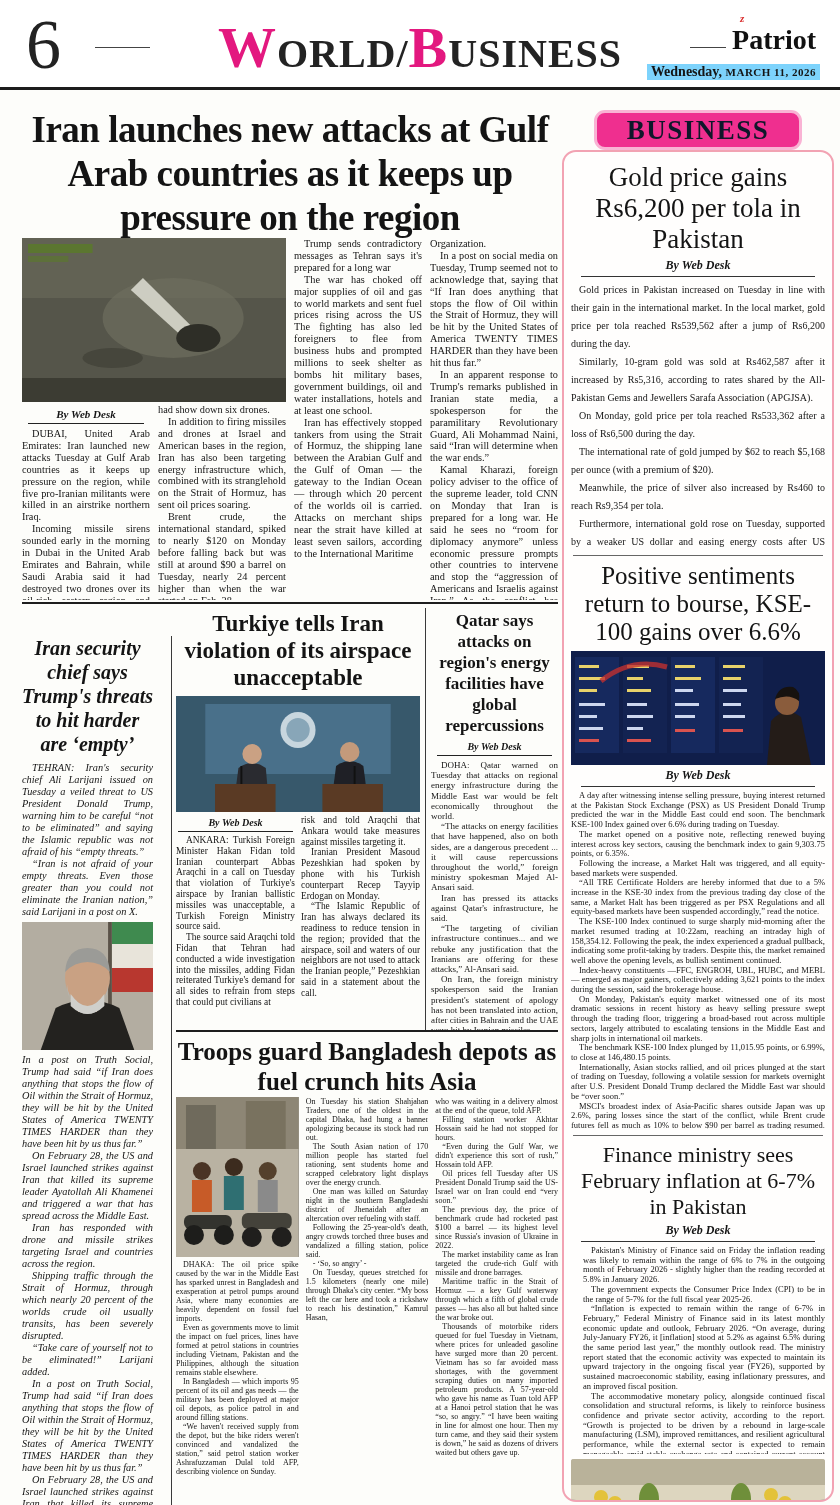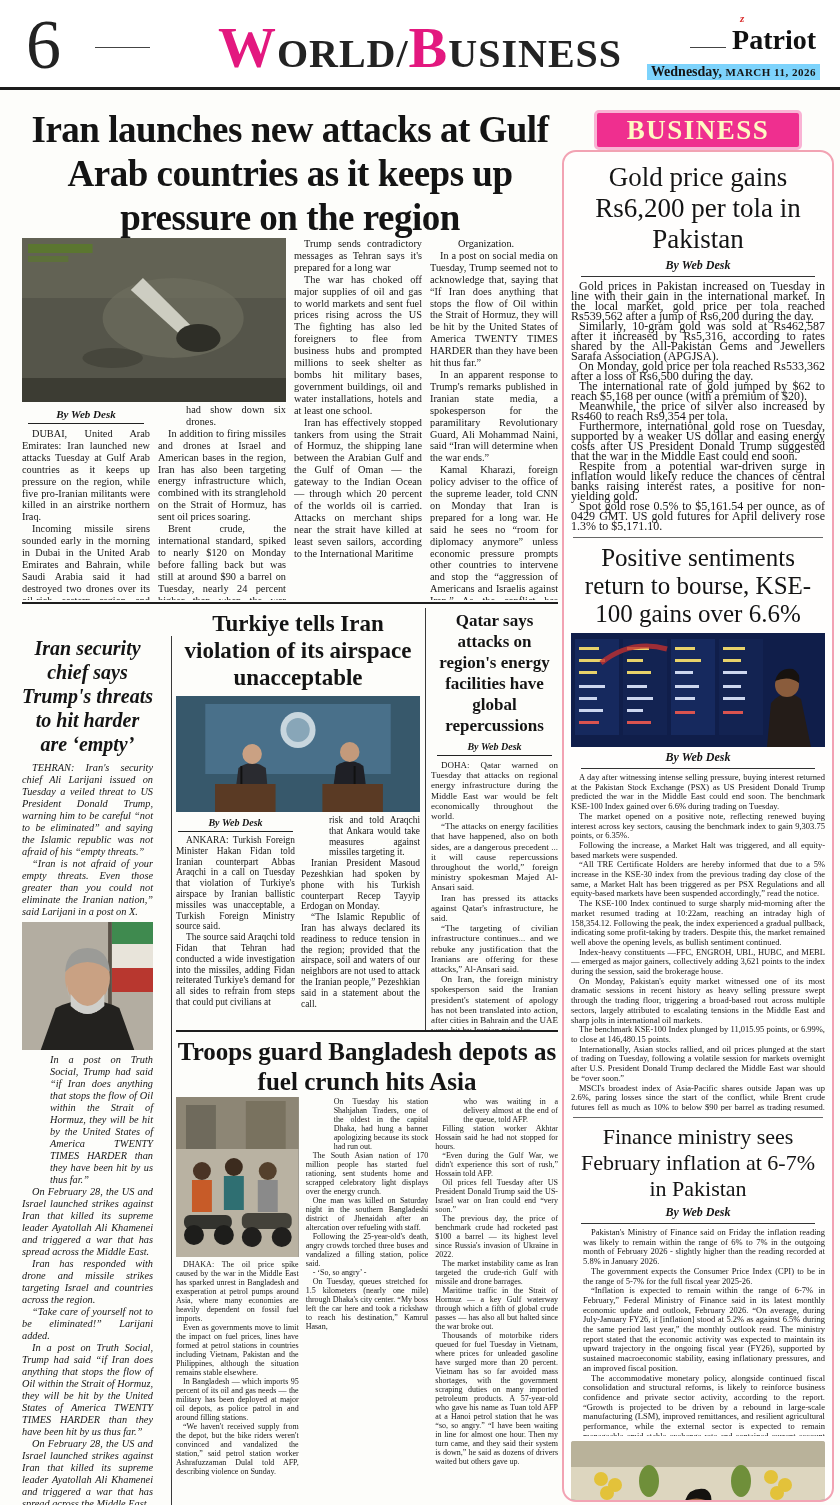--- a/index.html
+++ b/index.html
@@ -17,21 +17,21 @@
   .section-title .cap { font-size:58px; font-weight:700; letter-spacing:1px; }
   .section-title .rest { font-size:40px; font-weight:700; letter-spacing:1px; color:#232323; }
   .masthead { position:absolute; right:18px; top:24px; font-size:28px; font-weight:700; color:#111; background:#fff; padding:0 6px; }
   .masthead-mark { position:absolute; top:-12px; left:14px; font-size:11px; color:#d92b2b; font-style:italic; }
   .dateline { position:absolute; right:20px; top:64px; font-size:14px; font-weight:700; background:#7dd3fc; padding:0 4px; }
   .dateline .small { font-size:11px; letter-spacing:0.5px; }
   
   .headline { font-weight:700; text-align:center; color:#141414; }
   .byline { text-align:center; font-weight:700; font-style:italic; font-size:11px; border-bottom:1.4px solid #222; padding:2px 0 3px; margin:2px 6px 4px 6px; }
   .para { text-align:justify; text-indent:10px; }
-  .cont .para:first-child { text-indent:0;margin-left:28px; }
+  .cont .para:first-child { text-indent:0; }
   .photo { position:relative; overflow:hidden; background:#777; }
   .photo svg { display:block; width:100%; height:100%; }
   
   .main-headline { position:absolute; left:22px; top:96px; width:536px; font-size:37px; line-height:44px; letter-spacing:-0.5px;margin-top:12px; }
   .main-body { position:absolute; left:22px; top:238px; width:536px; height:362px; display:flex; gap:8px; overflow:hidden; }
   .mb-left { width:264px; display:flex; flex-direction:column; }
   .main-photo { height:164px; }
   .mb-cols { flex:1; display:flex; gap:8px; overflow:hidden; margin-top:2px; }
   .mcol { width:128px; overflow:hidden; }
   .mcol .para { font-size:10.3px; line-height:11.9px; }
@@ -57,26 +57,26 @@
   .qatar .byline { font-size:10px; }
   .qatar .para { font-size:9px; line-height:10.2px; }
   
   .bangla { height:470px; padding-top:5px; overflow:hidden; }
   .bangla .headline { font-size:25px; line-height:30px; margin-bottom:0; }
   .b-body { display:flex; gap:7px; overflow:hidden; height:400px; }
   .b-col { width:123px; overflow:hidden; }
   .b-col .para { font-size:8px; line-height:9px; text-indent:7px; }
   .bangla-photo { height:160px; margin-bottom:3px; }
   
-  .biz-label { position:absolute; left:594px; top:110px; width:208px; height:40px; background:#ef2f8f; border:3px solid #f9b3d4; border-radius:5px; color:#fef9c3; text-align:center; font-weight:700; font-size:27px; line-height:34px; letter-spacing:1.5px; z-index:3; }
+  .biz-label { position:absolute; left:594px; top:110px; width:208px; height:40px; background:#ef2f8f; border:3px solid #f9b3d4; border-radius:11px; color:#0f172a; text-align:center; font-weight:700; font-size:27px; line-height:34px; letter-spacing:1.5px; z-index:3; }
   .biz-panel { position:absolute; left:562px; top:150px; width:272px; height:1352px; border:2px solid #f2a3b3; border-radius:14px; background:#fffefd; padding:10px 7px 6px; overflow:hidden; z-index:2; }
   .biz-panel .headline { font-weight:400; }
   .gold-headline { font-size:27px; line-height:31px; }
   .biz-byline { text-align:center; font-weight:700; font-style:italic; font-size:12px; border-bottom:1.6px solid #333; margin:3px 10px 4px; padding-bottom:3px; }
-  .biz-body .para { font-size:12px; line-height:10px; text-indent:8px; }
+  .biz-body .para { font-size:10px; line-height:18px; text-indent:8px; }
   .gold-body { max-height:268px; overflow:hidden; }
   .divider { border-top:1.2px solid #666; margin:6px 2px; }
   .kse-headline { font-size:25px; line-height:28px; }
   .kse-photo { height:114px; margin:5px 0 3px; }
   .kse-body { max-height:338px; overflow:hidden; }
   .kse-body .para { font-size:8.5px; line-height:9.7px; }
   .inf-headline { font-size:22px; line-height:26px; }
   .inf-body { max-height:208px; overflow:hidden; }
   .inf-body .para { font-size:8.5px; line-height:9.7px;margin-left:12px; }
   .market-photo { height:140px; margin-top:5px; border-radius:3px; }
@@ -166,20 +166,21 @@
       <ellipse cx="70" cy="56" rx="24" ry="27" fill="#c9a183"></ellipse>
       <path d="M46 50 Q48 26 70 26 Q92 26 94 50 Q84 40 70 40 Q56 40 46 50 Z" fill="#9b9b97"></path>
       <path d="M48 62 Q52 92 70 92 Q88 92 92 62 Q92 84 70 88 Q48 84 48 62 Z" fill="#b8b8b4"></path>
       <path d="M52 72 Q70 96 88 72 L88 84 Q70 100 52 84 Z" fill="#cfcfcb"></path>
     </svg>
   </div>
   <div class="cont">
       <p class="para">In a post on Truth Social, Trump had said “if Iran does anything that stops the flow of Oil within the Strait of Hormuz, they will be hit by the United States of America TWENTY TIMES HARDER than they have been hit by us thus far.”</p>
       <p class="para">On February 28, the US and Israel launched strikes against Iran that killed its supreme leader Ayatollah Ali Khamenei and triggered a war that has spread across the Middle East.</p>
       <p class="para">Iran has responded with drone and missile strikes targeting Israel and countries across the region.</p>
+      <p class="para">Shipping traffic through the Strait of Hormuz, through which nearly 20 percent of the worlds crude oil usually transits, has been severely disrupted.</p>
       <p class="para">“Take care of yourself not to be eliminated!” Larijani added.</p>
       <p class="para">In a post on Truth Social, Trump had said “if Iran does anything that stops the flow of Oil within the Strait of Hormuz, they will be hit by the United States of America TWENTY TIMES HARDER than they have been hit by us thus far.”</p>
       <p class="para">On February 28, the US and Israel launched strikes against Iran that killed its supreme leader Ayatollah Ali Khamenei and triggered a war that has spread across the Middle East.</p>
     </div>
 </div>
 
 <div class="mid-region">
   <div class="mid-row">
 
     <div class="turkiye">

